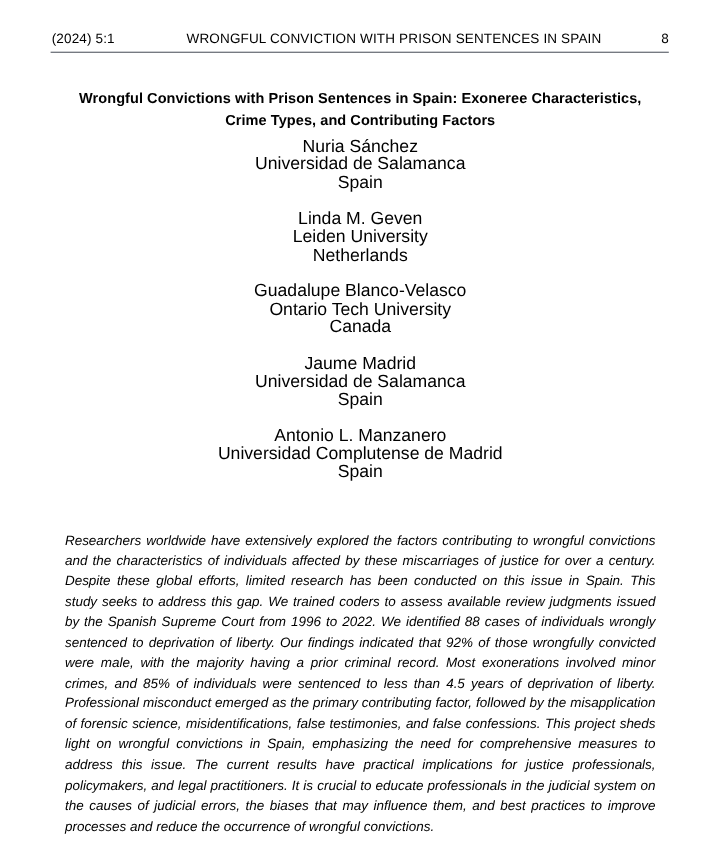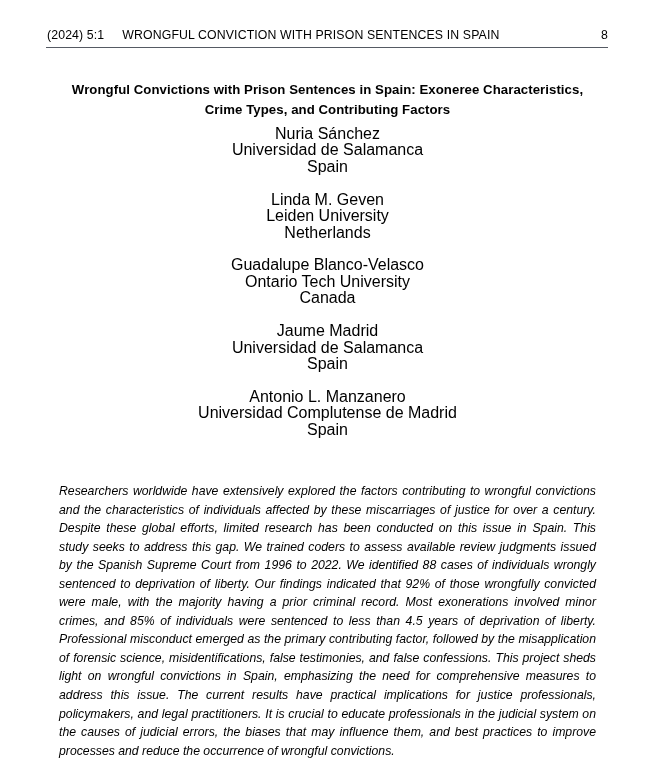--- a/index.html
+++ b/index.html
@@ -34,20 +34,21 @@
     align-items: baseline;
     font-size: 12.3px;
     letter-spacing: 0.01em;
     white-space: nowrap;
   }
   .rh-left {
     flex: 0 0 auto;
   }
   .rh-center {
     flex: 1 1 auto;
+    text-align: center;
     padding-left: 18px;
   }
   .rh-right {
     flex: 0 0 auto;
     text-align: right;
     min-width: 14px;
   }
   .head-rule {
     position: absolute;
     left: 46px;

